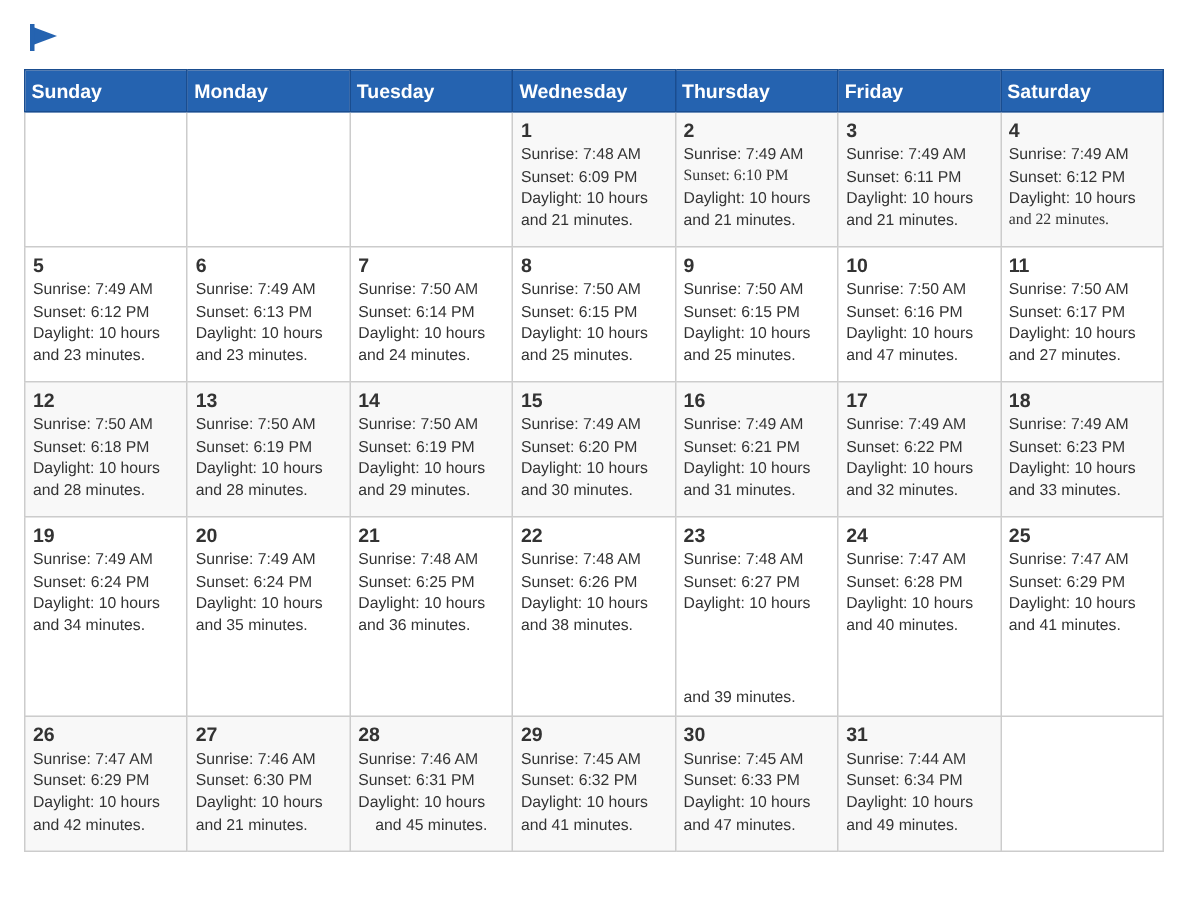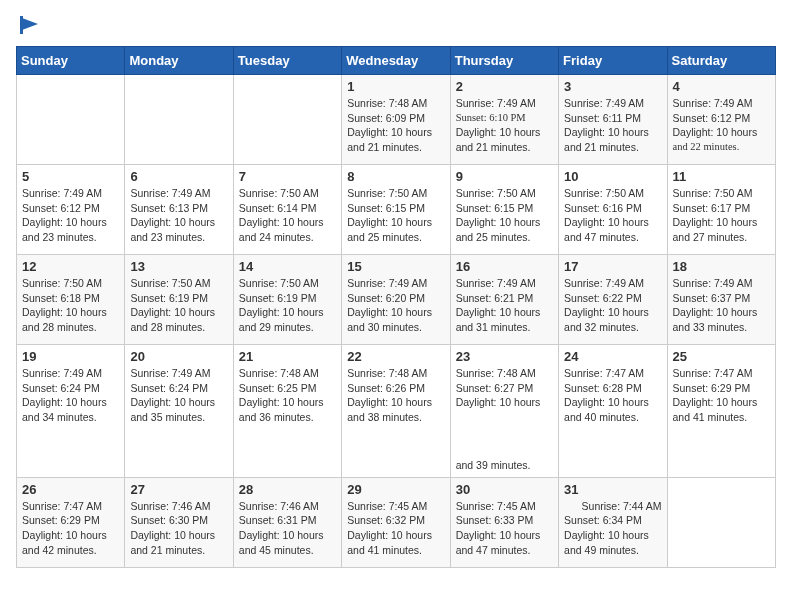--- a/index.html
+++ b/index.html
@@ -281,21 +281,21 @@
             <span style="display: block;">Sunrise: 7:49 AM</span>
             <span style="display: block;">Sunset: 6:22 PM</span>
             <span style="display: block;">Daylight: 10 hours</span>
             <span style="display: block;">and 32 minutes.</span>
           </div>
         </td>
         <td>
           <span class="day-number">18</span>
           <div class="cell-content">
             <span style="display: block;">Sunrise: 7:49 AM</span>
-            <span style="display: block;">Sunset: 6:37 PM</span>
+            <span style="display: block;">Sunset: 6:23 PM</span>
             <span style="display: block;">Daylight: 10 hours</span>
             <span style="display: block;">and 33 minutes.</span>
           </div>
         </td>
       </tr>
       <tr>
         <td>
           <span class="day-number">19</span>
           <div class="cell-content">
             <span style="display: block;">Sunrise: 7:49 AM</span>
@@ -377,21 +377,21 @@
             <span style="display: block;">Daylight: 10 hours</span>
             <span style="display: block;">and 21 minutes.</span>
           </div>
         </td>
         <td>
           <span class="day-number">28</span>
           <div class="cell-content">
             <span style="display: block;">Sunrise: 7:46 AM</span>
             <span style="display: block;">Sunset: 6:31 PM</span>
             <span style="display: block;">Daylight: 10 hours</span>
-            <span style="display: block;">and 45 minutes.</span>
+            <span style="display: block; text-align: center;">and 45 minutes.</span>
           </div>
         </td>
         <td>
           <span class="day-number">29</span>
           <div class="cell-content">
             <span style="display: block;">Sunrise: 7:45 AM</span>
             <span style="display: block;">Sunset: 6:32 PM</span>
             <span style="display: block;">Daylight: 10 hours</span>
             <span style="display: block;">and 41 minutes.</span>
           </div>
@@ -401,21 +401,21 @@
           <div class="cell-content">
             <span style="display: block;">Sunrise: 7:45 AM</span>
             <span style="display: block;">Sunset: 6:33 PM</span>
             <span style="display: block;">Daylight: 10 hours</span>
             <span style="display: block;">and 47 minutes.</span>
           </div>
         </td>
         <td>
           <span class="day-number">31</span>
           <div class="cell-content">
-            <span style="display: block; text-align: right;">Sunrise: 7:44 AM</span>
+            <span style="display: block;">Sunrise: 7:44 AM</span>
             <span style="display: block;">Sunset: 6:34 PM</span>
             <span style="display: block;">Daylight: 10 hours</span>
             <span style="display: block;">and 49 minutes.</span>
           </div>
         </td>
         <td class="empty-cell"></td>
       </tr>
     </tbody>
 </table>
 

